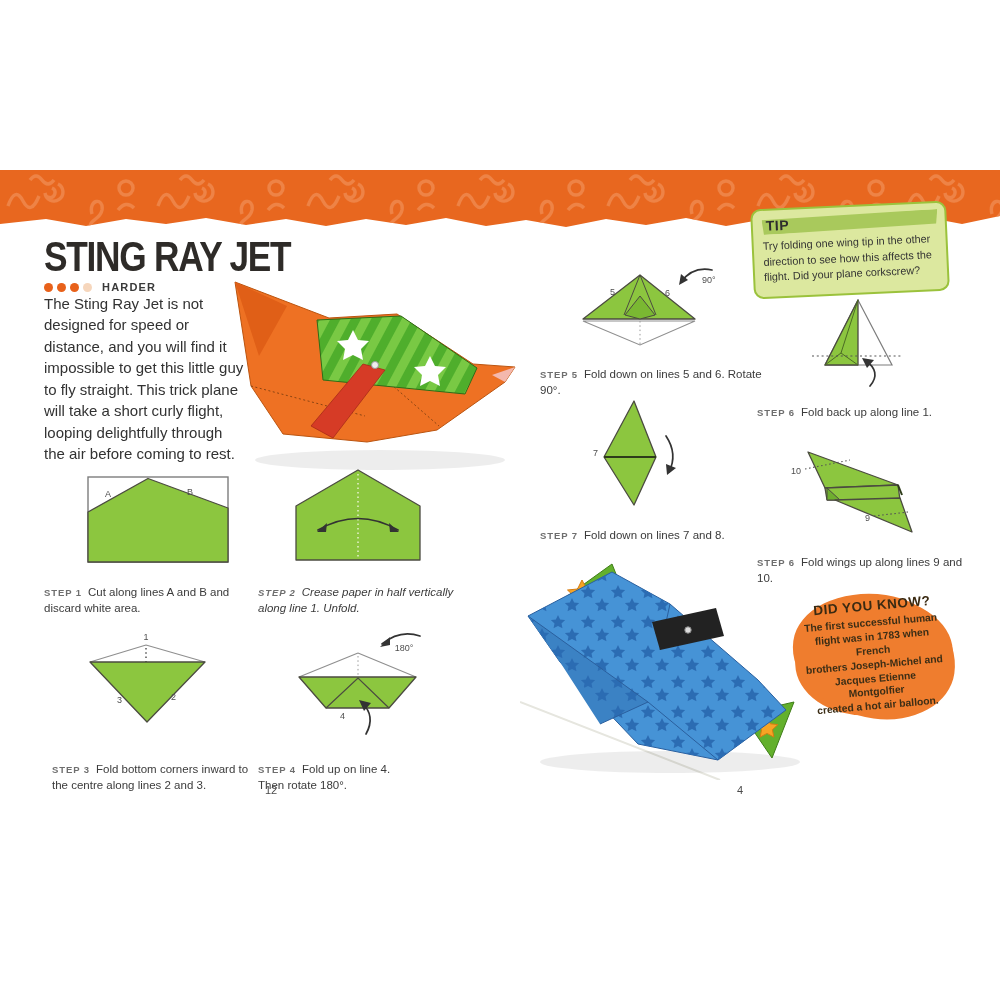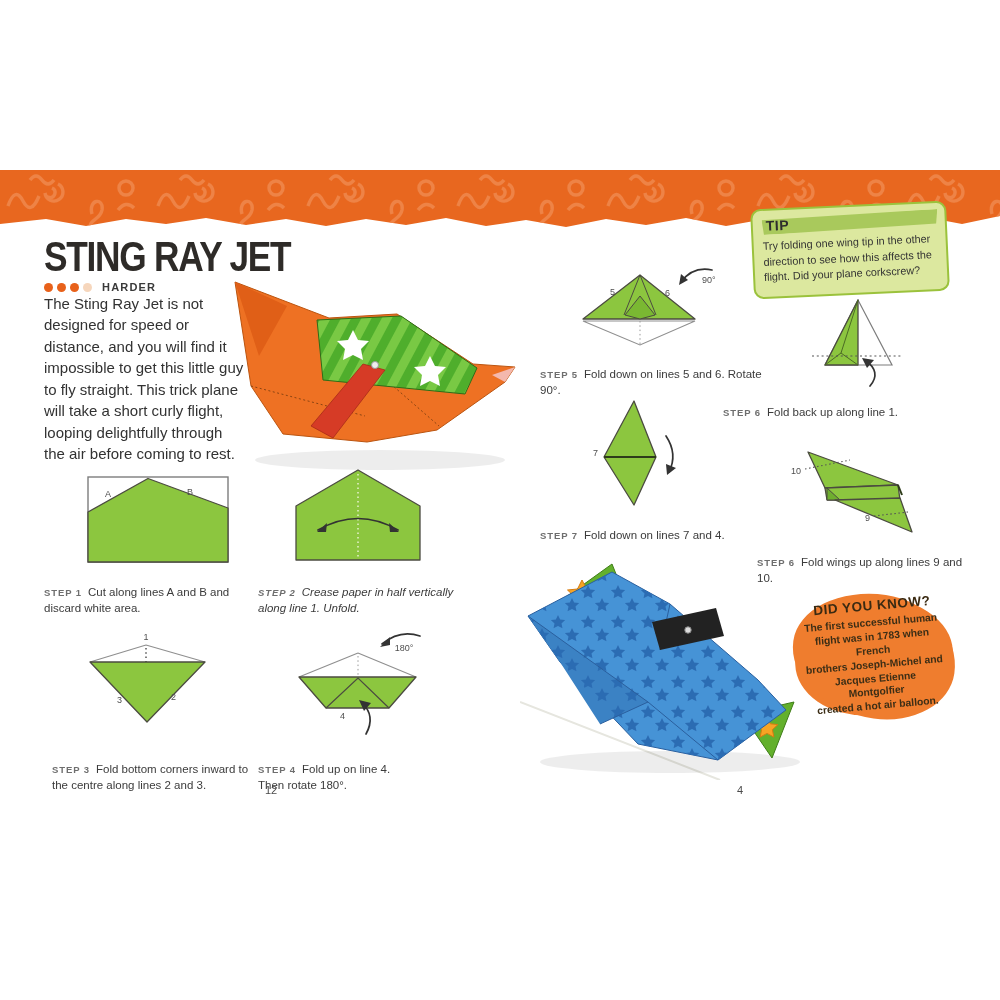--- a/index.html
+++ b/index.html
@@ -195,24 +195,24 @@
     <path class="gshape" d="M80 72 L145 70 L157 104 Z"></path>
     <path d="M143 57 L147 67" stroke="#2e3c1a" stroke-width="2" fill="none"></path>
     <path d="M50 41 L95 32" stroke="#555" stroke-width="1.1" stroke-dasharray="1.5,2.6" fill="none"></path>
     <path d="M119 88 L153 84" stroke="#555" stroke-width="1.1" stroke-dasharray="1.5,2.6" fill="none"></path>
     <text class="dlab" x="36" y="46">10</text>
     <text class="dlab" x="110" y="93">9</text>
   </svg>
 
   <p class="abs step" style="left:540px;top:358px;width:228px;margin-top:8px;">
     <span class="step-label">STEP 5</span><span>Fold down on lines 5 and 6. Rotate 90°.</span></p>
-  <p class="abs step" style="left:723px;top:392px;width:210px;">
+  <p class="abs step" style="left:757px;top:392px;width:210px;">
     <span class="step-label">STEP 6</span><span>Fold back up along line 1.</span></p>
   <p class="abs step" style="left:540px;top:515px;width:220px;">
-    <span class="step-label">STEP 7</span><span>Fold down on lines 7 and 4.</span></p>
+    <span class="step-label">STEP 7</span><span>Fold down on lines 7 and 8.</span></p>
   <p class="abs step" style="left:757px;top:542px;width:210px;">
     <span class="step-label">STEP 6</span><span>Fold wings up along lines 9 and 10.</span></p>
 
   <svg class="abs" style="left:520px;top:552px;" width="295" height="228" viewBox="0 0 295 228">
     <defs>
       <pattern id="starpat" width="30" height="30" patternUnits="userSpaceOnUse">
         <path d="M8 3 l2.2 4.5 5 0.5 -3.7 3.4 1 4.9 -4.5 -2.4 -4.5 2.4 1 -4.9 -3.7 -3.4 5 -0.5 Z" fill="#2b6cb3"></path>
         <path d="M22 16 l2.2 4.5 5 0.5 -3.7 3.4 1 4.9 -4.5 -2.4 -4.5 2.4 1 -4.9 -3.7 -3.4 5 -0.5 Z" fill="#2b6cb3"></path>
       </pattern>
     </defs>

